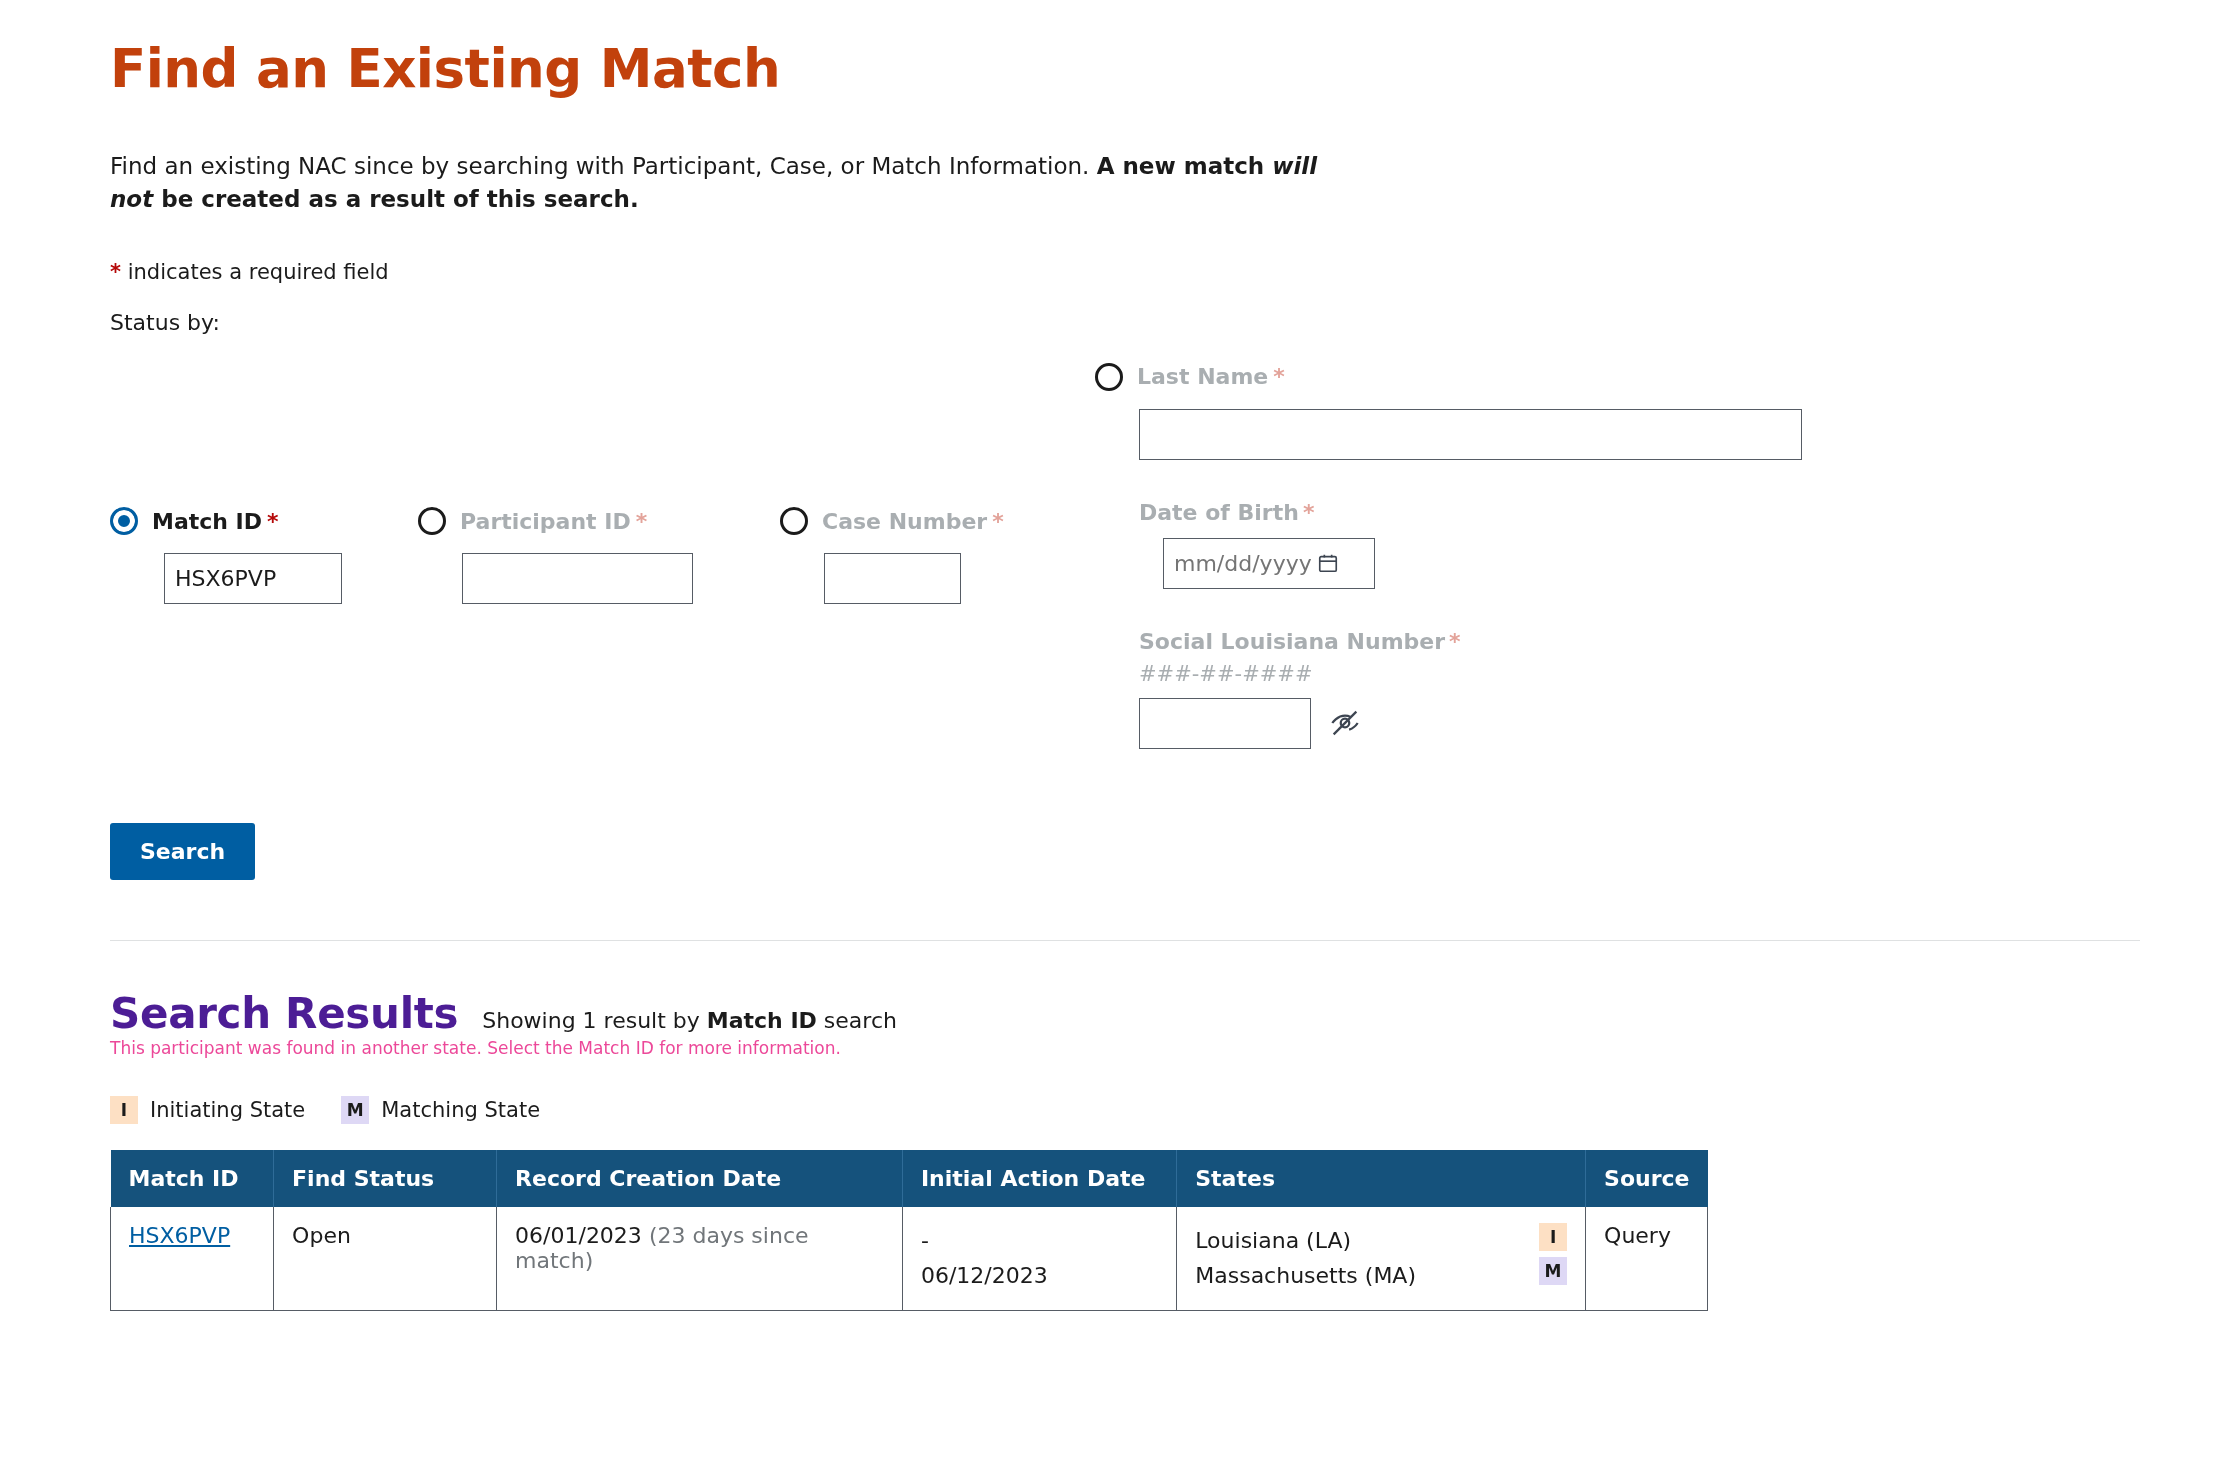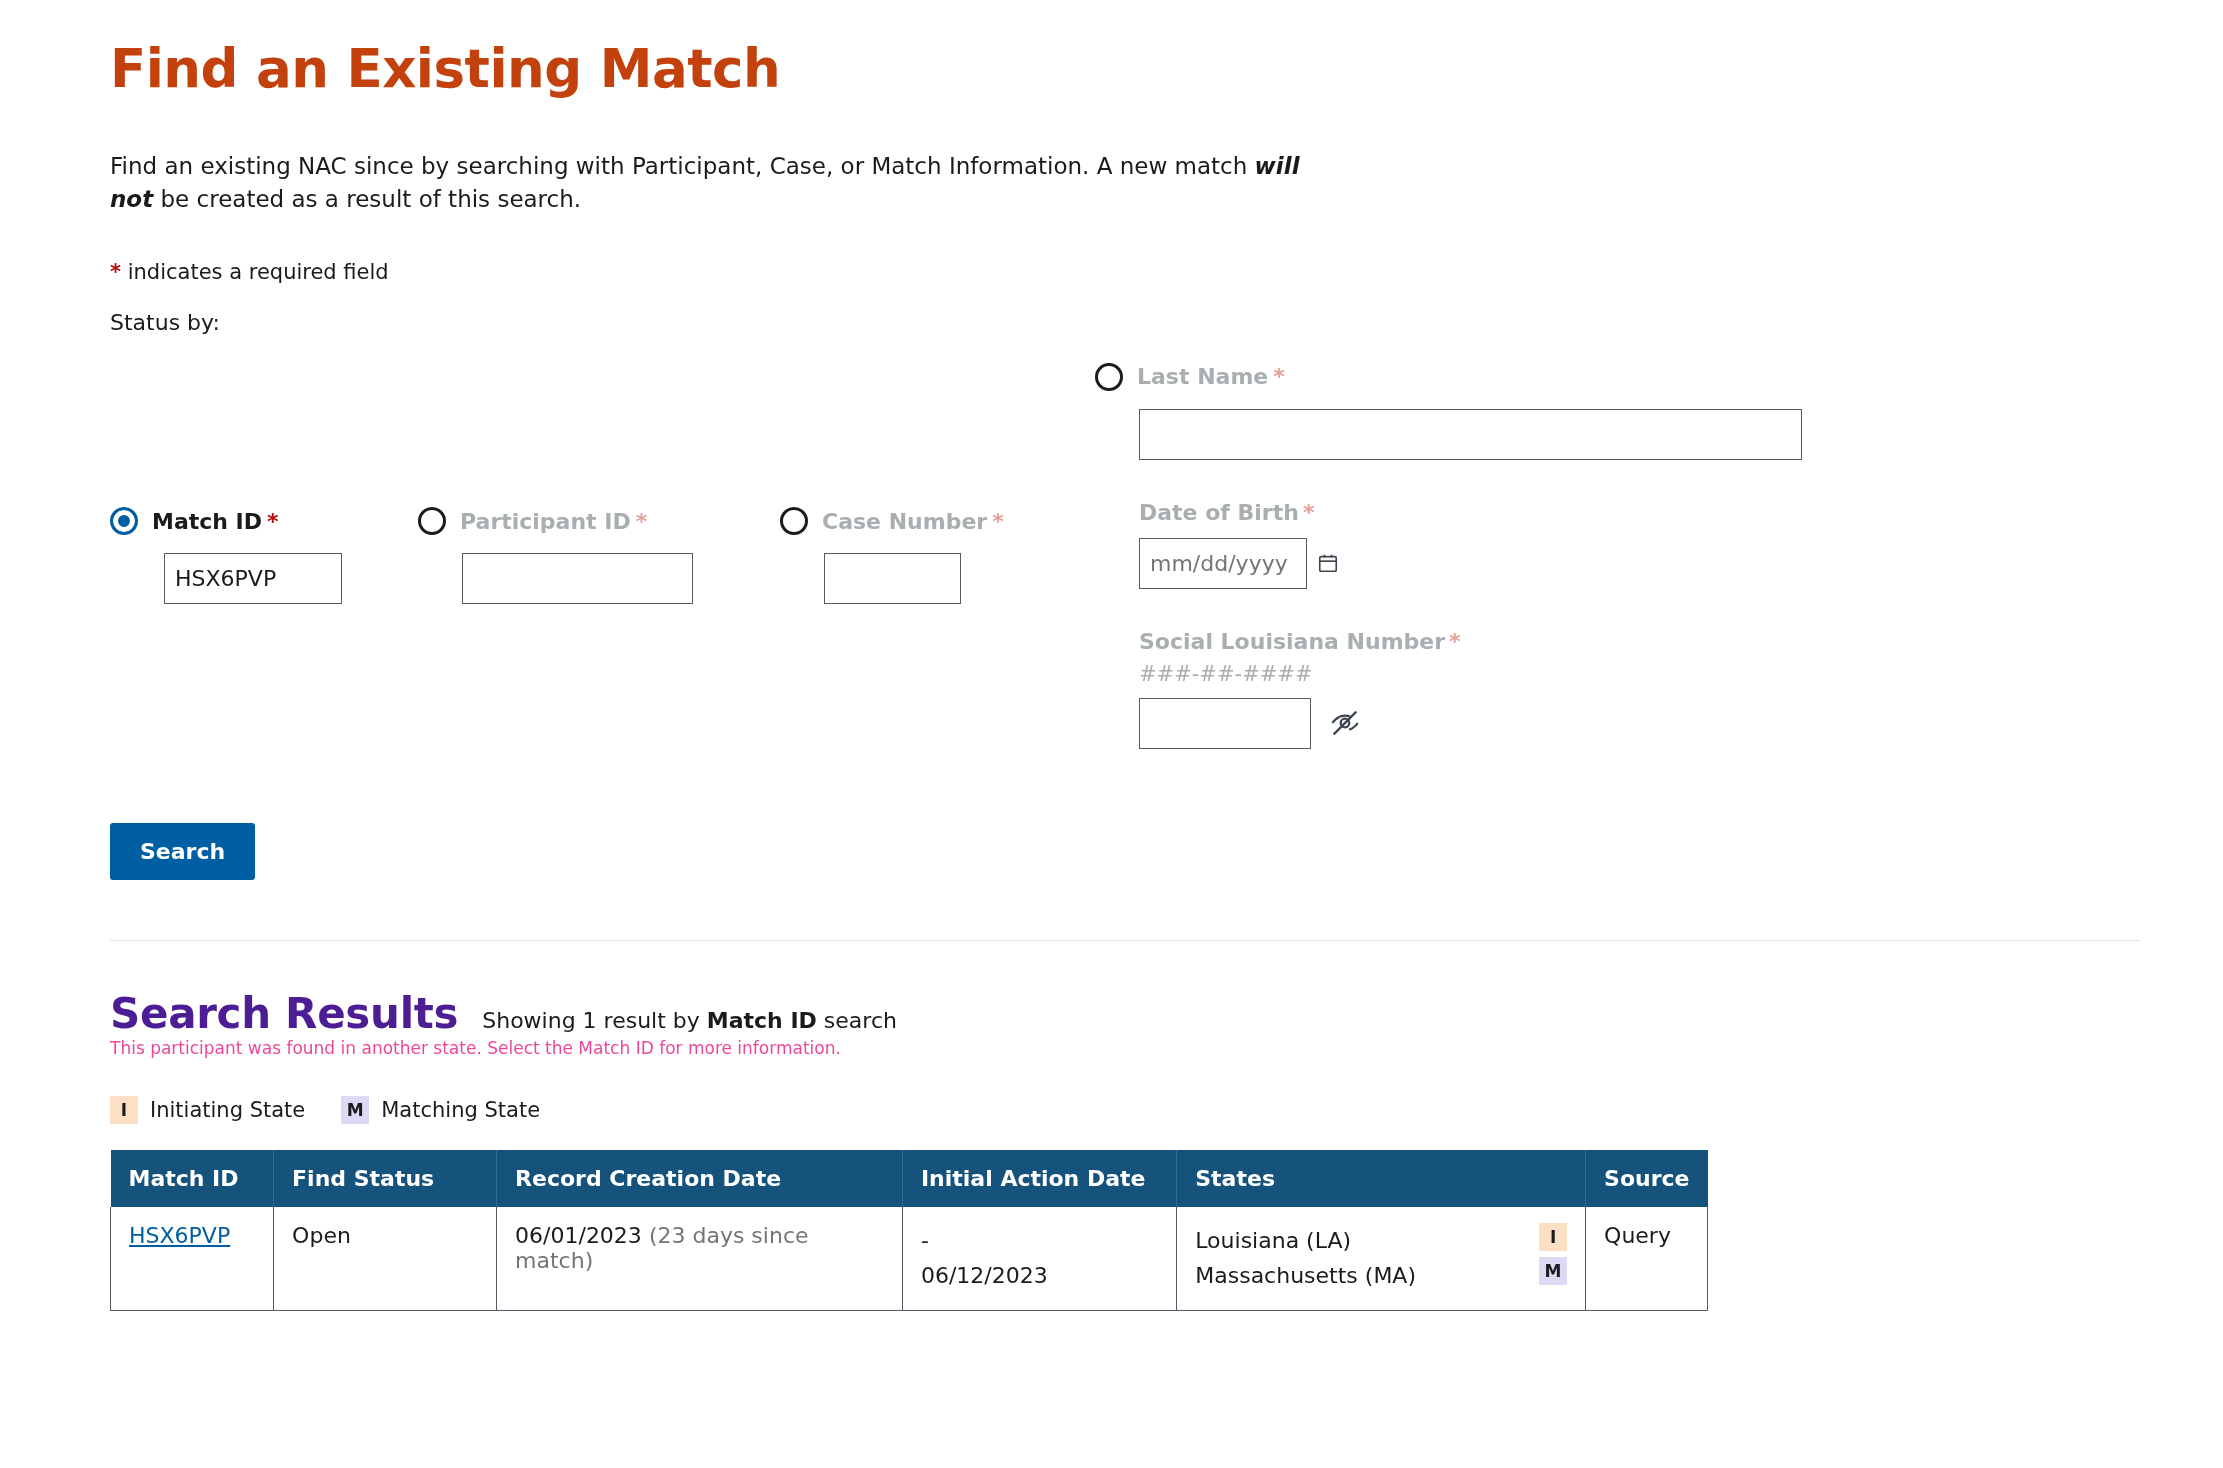--- a/index.html
+++ b/index.html
@@ -26,21 +26,21 @@
     letter-spacing: -0.5px;
     color: #c2410c;
   }
   .intro {
     margin-top: 52px;
     font-size: 23px;
     line-height: 1.42;
     max-width: 1230px;
     color: #1b1b1b;
   }
-  .intro b { font-weight: 400; }
+  .intro b { font-weight: 700; }
   .intro i { font-style: italic; font-weight: 700; }
   .required-note {
     margin-top: 44px;
     font-size: 21px;
     color: #1b1b1b;
   }
   .req-star { color: #b50909; font-weight: 700; }
   .search-by-label {
     margin-top: 26px;
     font-size: 22px;
@@ -116,22 +116,23 @@
     color: #a9aeb1;
     margin-top: 40px;
   }
   .sub-label .req-star { color: #e3a39a; margin-left: 4px; }
   .date-input-wrap {
     margin-top: 13px;
     position: relative;
     width: 212px;
   }
   .date-input {
-    width: 168px;
+    width: 212px;
     color: #71767a;
+    margin-left: 24px;
   }
   .date-icon {
     position: absolute;
     right: 12px;
     top: 50%;
     transform: translateY(-50%);
     width: 22px;
     height: 22px;
     pointer-events: none;
   }

